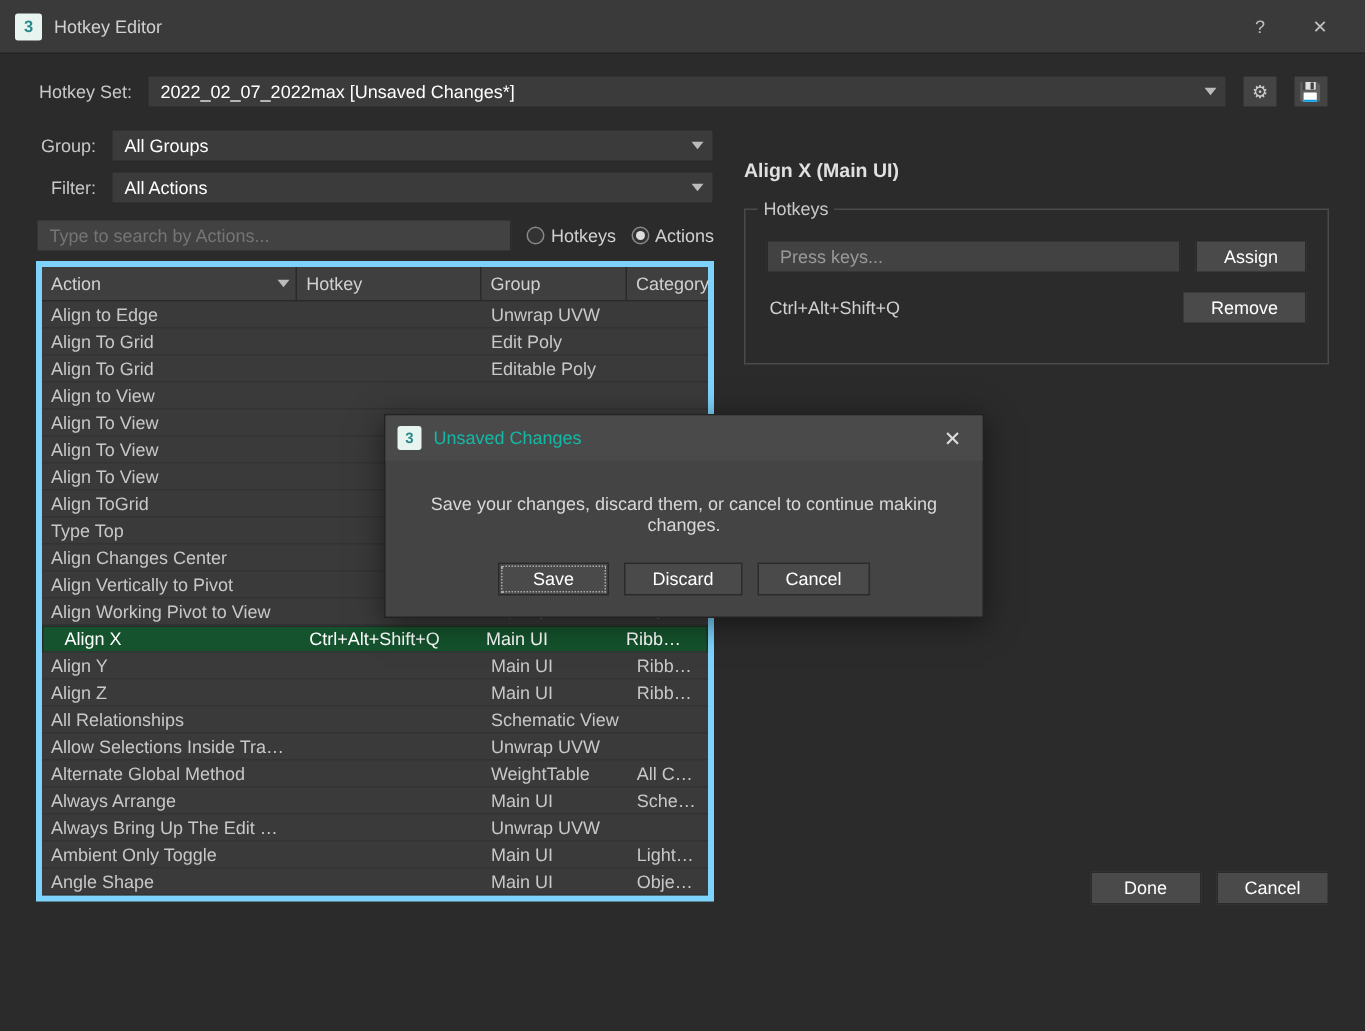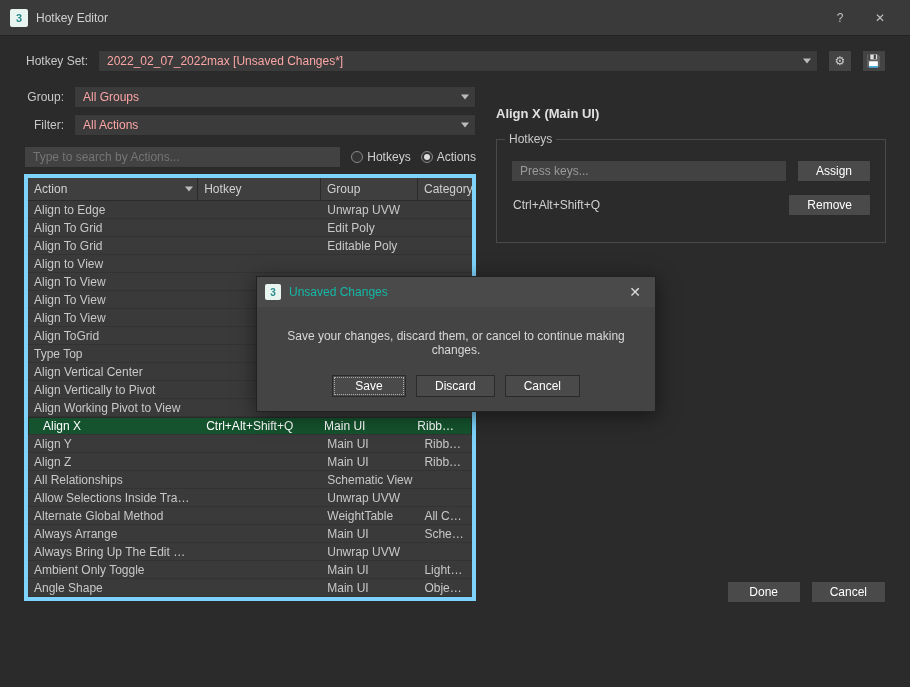--- a/index.html
+++ b/index.html
@@ -11,21 +11,21 @@
 .titlebar .title { flex: 1; color: #d0d0d0; }
 .titlebar .tbtn { width: 40px; height: 36px; display: flex; align-items: center; justify-content: center; color: #c0c0c0; }
 
 
 .content { padding: 14px 24px; position: relative; }
 
 
 .row { display: flex; align-items: center; margin-bottom: 14px; gap: 10px; }
 .lbl { color: #c8c8c8; min-width: 64px; text-align: right; }
 .lbl-left { min-width: 40px; }
-.sel { flex: 1; background: #3b3b3b; border: 1px solid #2a2a2a; height: 22px; display: flex; align-items: center; padding: 0 8px; position: relative; color: #fca5a5; }
+.sel { flex: 1; background: #3b3b3b; border: 1px solid #2a2a2a; height: 22px; display: flex; align-items: center; padding: 0 8px; position: relative; color: #ffffff; }
 .sel .caret { position: absolute; right: 6px; top: 50%; transform: translateY(-50%); width: 0; height: 0; border-left: 4px solid transparent; border-right: 4px solid transparent; border-top: 5px solid #bbb; }
 .iconbtn { width: 24px; height: 22px; background: #444; border: 1px solid #2a2a2a; display: flex; align-items: center; justify-content: center; color: #ccc; }
 
 .columns { display: flex; gap: 20px; }
 
 .left { width: 452px; }
 .right { flex: 1; }
 
 
 .search-row { display: flex; align-items: center; gap: 10px; margin: 4px 0 6px 0; }
@@ -184,21 +184,21 @@
               <div class="td c-group"></div>
               <div class="td c-category"></div>
             </div>
             <div class="tr">
               <div class="td c-action">Type Top</div>
               <div class="td c-hotkey"></div>
               <div class="td c-group"></div>
               <div class="td c-category"></div>
             </div>
             <div class="tr">
-              <div class="td c-action">Align Vertical Center</div>
+              <div class="td c-action">Align Changes Center</div>
               <div class="td c-hotkey"></div>
               <div class="td c-group"></div>
               <div class="td c-category"></div>
             </div>
             <div class="tr">
               <div class="td c-action">Align Vertically to Pivot</div>
               <div class="td c-hotkey"></div>
               <div class="td c-group"></div>
               <div class="td c-category"></div>
             </div>

